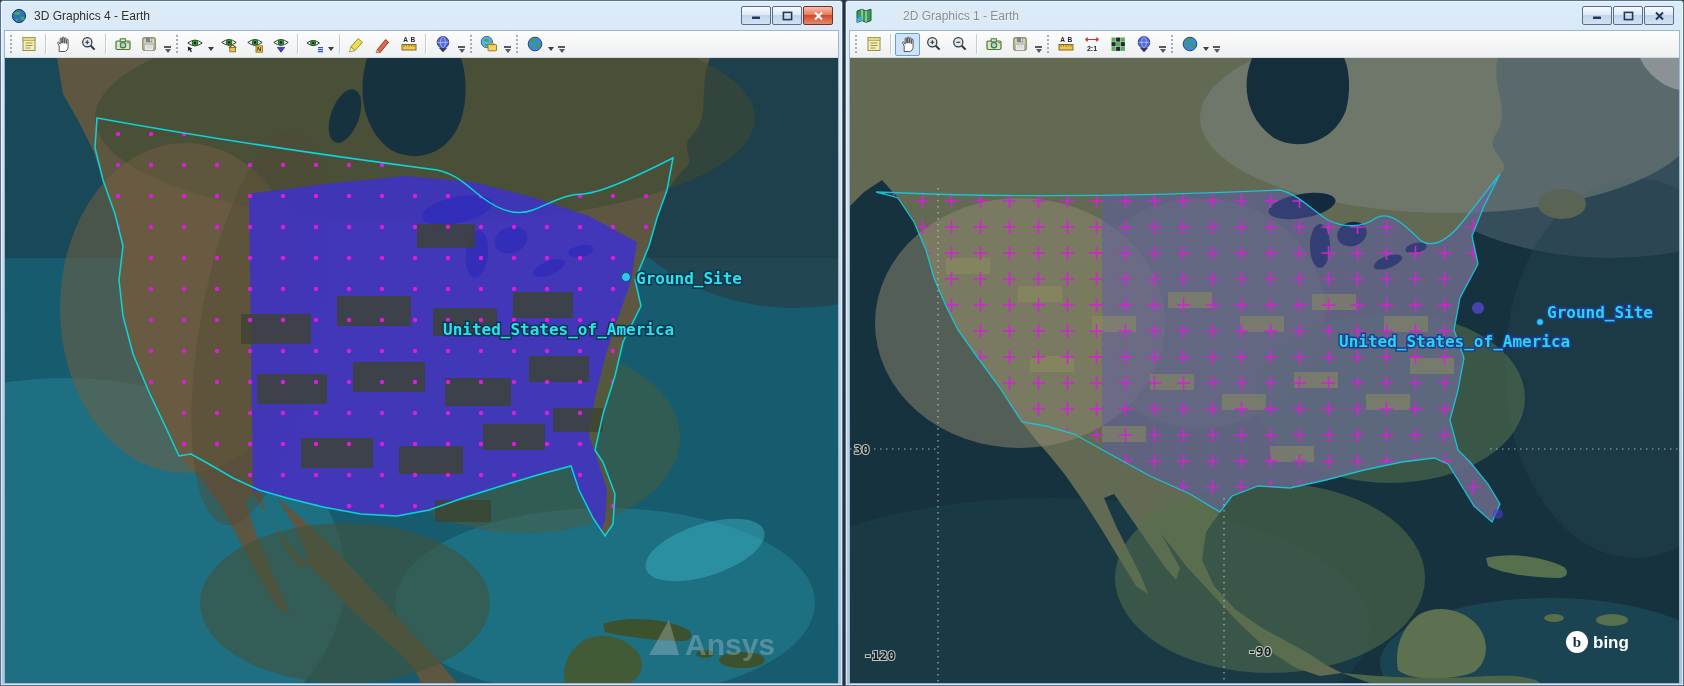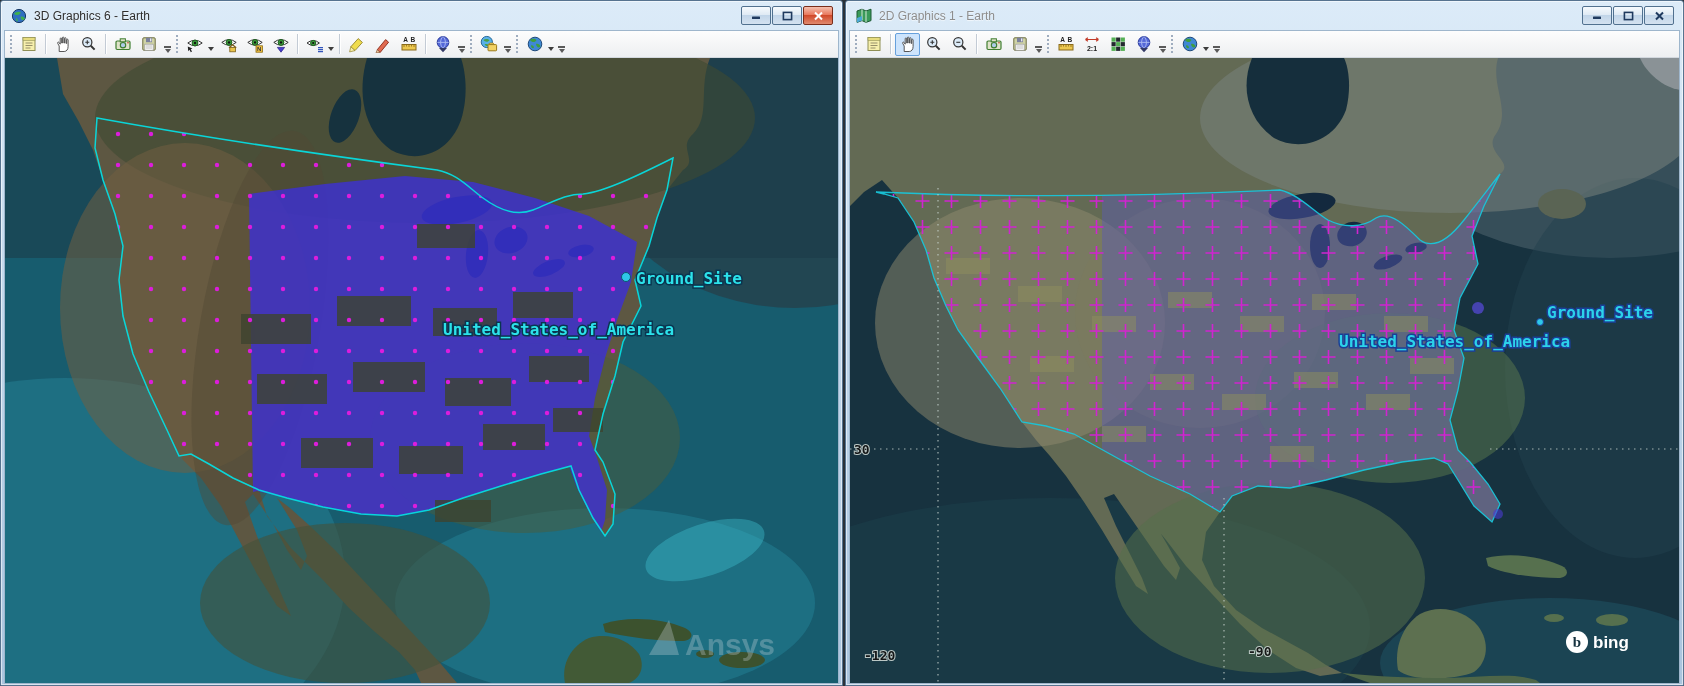--- a/index.html
+++ b/index.html
@@ -3,21 +3,21 @@
 <meta charset="utf-8">
 <style>
   html,body{margin:0;padding:0;background:#20262c;font-family:"Liberation Sans",sans-serif;}
   .desktop{position:relative;width:1684px;height:686px;background:#2a3138;overflow:hidden;}
   .window{position:absolute;top:0;height:686px;box-sizing:border-box;border:1px solid #56738f;border-radius:3px 3px 0 0;
           background:linear-gradient(#dcebf8,#c2d8ec 45%,#aac4de);box-shadow:inset 0 0 0 1px rgba(255,255,255,.55);}
   #win3d{left:0;width:843px;}
   #win2d{left:845px;width:839px;}
   .titlebar{height:29px;display:flex;align-items:center;padding:0 9px 0 10px;gap:7px;}
   .title{font-size:12px;color:#2e2e2e;white-space:nowrap;text-shadow:0 1px 1px rgba(255,255,255,.7);}
-  .inactive .title{color:#8d8d8d;}
+  .inactive .title{color:#8d8d8d;margin-left:24px;}
   .controls{margin-left:auto;display:flex;gap:1px;}
   .ctl{width:30px;height:19px;display:flex;align-items:center;justify-content:center;border:1px solid #51718f;border-radius:2px;
        background:linear-gradient(#f6fafd,#dfeaf4 46%,#c0d4e8 47%,#d4e2f0);padding:0;cursor:default;}
   .ctl.close-red{background:linear-gradient(#f4c0ae,#e8795e 45%,#cf4526 46%,#e4males 100%);background:linear-gradient(#f4c0ae,#e8795e 45%,#cf4526 46%,#e08a6e);border-color:#7a2d1a;}
   .winbody{margin:0 3px 3px;background:#f2f2f0;border:1px solid #9eb6cc;}
   .toolbar{height:26px;background:linear-gradient(#fdfdfd,#edeff1);border-bottom:1px solid #d2d8de;display:flex;align-items:center;padding:0 3px;gap:1px;}
   .tb{width:25px;height:23px;border:1px solid transparent;background:transparent;padding:1px;display:flex;align-items:center;justify-content:center;cursor:default;}
   .tb.sel{background:#cde4fc;border:1px solid #66a0dc;border-radius:2px;}
   .caret{width:0;height:0;border-left:3.5px solid transparent;border-right:3.5px solid transparent;border-top:4px solid #3c3c3c;margin:10px 1px 0 0;}
   .ovf{width:11px;height:23px;display:flex;flex-direction:column;align-items:center;justify-content:flex-end;gap:1px;background:none;border:none;padding:0 0 3px;cursor:default;}
@@ -43,21 +43,21 @@
 <div class="desktop">
 
   <div class="window" id="win3d">
     <div class="titlebar">
       <span>
         <svg width="16" height="16" viewBox="0 0 16 16">
           <circle cx="8" cy="8" r="6.6" fill="#2f6fc0" stroke="#173a66"></circle>
           <path d="M3,6C4.5,3.5 8,3 10,4.5C9,7 5.5,8 3,6ZM9.5,9c2,-1 4,0 4.5,2c-1.5,2 -4,1.5 -4.5,-2ZM5,10c1.5,.5 2,2 1.5,3.5C5,13 4.5,11.5 5,10Z" fill="#3fae4f"></path>
         </svg>
       </span>
-      <span class="title">3D Graphics 6 - Earth</span>
+      <span class="title">3D Graphics 4 - Earth</span>
       <span class="controls">
         <button class="ctl">
             <svg width="10" height="9" viewBox="0 0 10 9">
               <rect x="1" y="5.5" width="8" height="2.4" rx=".5" fill="#1f3a5f"></rect>
             </svg>
           </button>
         <button class="ctl">
             <svg width="11" height="10" viewBox="0 0 11 10">
               <rect x="1.4" y="1.4" width="8.2" height="7.2" fill="none" stroke="#1f3a5f" stroke-width="1.6"></rect>
             </svg>

